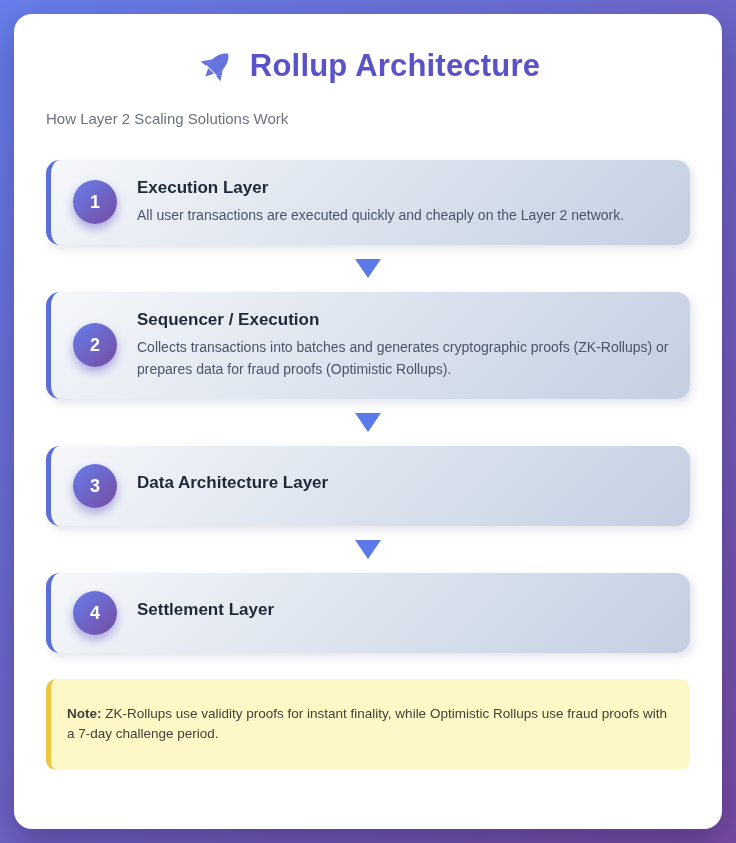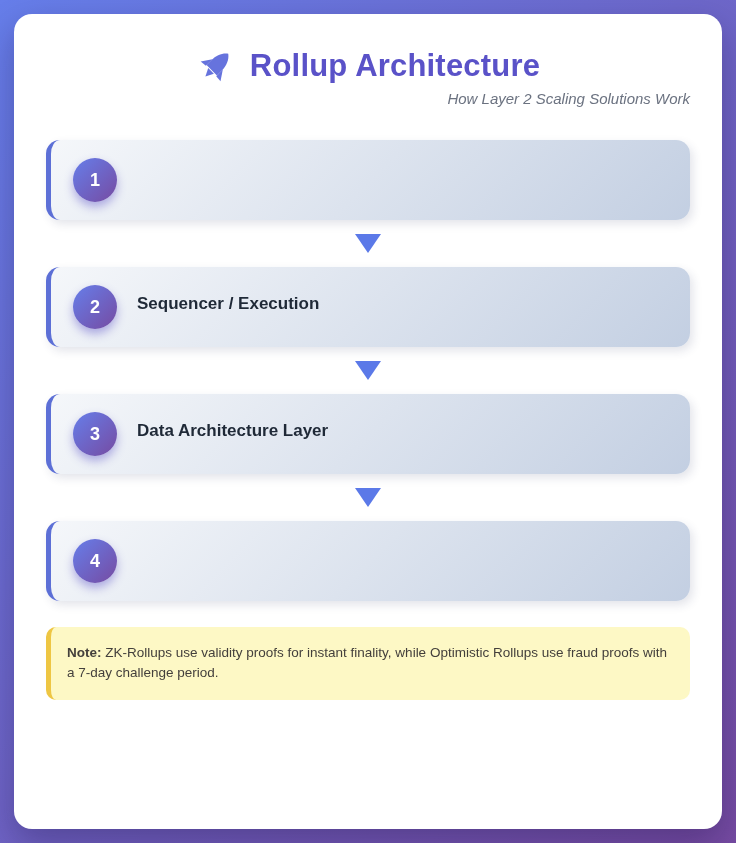--- a/index.html
+++ b/index.html
@@ -32,25 +32,24 @@
     gap: 14px;
   }
   .rocket { color: var(--rocket); display: inline-flex; }
   h1.page-title {
     font-size: 31px;
     font-weight: bold;
     color: var(--title-color);
     letter-spacing: 0.2px;
   }
   .subtitle {
-    margin-top: 4px;
-    text-align: right;
+    margin-top: 24px;
+    text-align: left;
     font-size: 15px;
     color: var(--subtitle-color);
-    font-style: italic;
   }
   
   .steps { margin-top: 33px; }
   .step-card {
     display: flex;
     align-items: center;
     gap: 20px;
     background: linear-gradient(135deg, var(--card-grad-start) 0%, var(--card-grad-end) 100%);
     border-left: 5px solid var(--accent);
     border-radius: 14px;
@@ -91,21 +90,21 @@
     border-right: 13px solid transparent;
     border-top: 19px solid var(--arrow);
     margin: 14px auto;
   }
   
   .note {
     margin-top: 26px;
     background: var(--note-bg);
     border-left: 5px solid var(--note-border);
     border-radius: 10px;
-    padding: 16px 16px;
+    padding: 25px 16px;
     font-size: 13.5px;
     color: var(--note-text);
     line-height: 1.5;
   }
   .note b { font-weight: bold; }
 </style>
 </head>
 <body>
 
 <div class="page">
@@ -123,45 +122,51 @@
         </svg>
       </span>
       <h1 class="page-title">Rollup Architecture</h1>
     </div>
     <div class="subtitle">How Layer 2 Scaling Solutions Work</div>
 
     <div class="steps">
 
       <div class="step-card">
         <div class="badge">1</div>
+        <div class="step-text">
+          <div class="step-title">Execution Layer</div>
+          <div class="step-desc">All user transactions are executed quickly and cheaply on the Layer 2 network.</div>
+        </div>
       </div>
 
       <div class="arrow"></div>
 
       <div class="step-card">
         <div class="badge">2</div>
         <div class="step-text">
           <div class="step-title">Sequencer / Execution</div>
+          <div class="step-desc">Collects transactions into batches and generates cryptographic proofs (ZK-Rollups) or prepares data for fraud proofs (Optimistic Rollups).</div>
         </div>
       </div>
 
       <div class="arrow"></div>
 
       <div class="step-card">
         <div class="badge">3</div>
         <div class="step-text">
           <div class="step-title">Data Architecture Layer</div>
         </div>
       </div>
 
       <div class="arrow"></div>
 
       <div class="step-card">
         <div class="badge">4</div>
         <div class="step-text">
+          <div class="step-title">Settlement Layer</div>
         </div>
       </div>
 
     </div>
 
     <div class="note">
       <b>Note:</b><span> ZK-Rollups use validity proofs for instant finality, while Optimistic Rollups use fraud proofs with a 7-day challenge period.</span>
     </div>
 
   </div>

